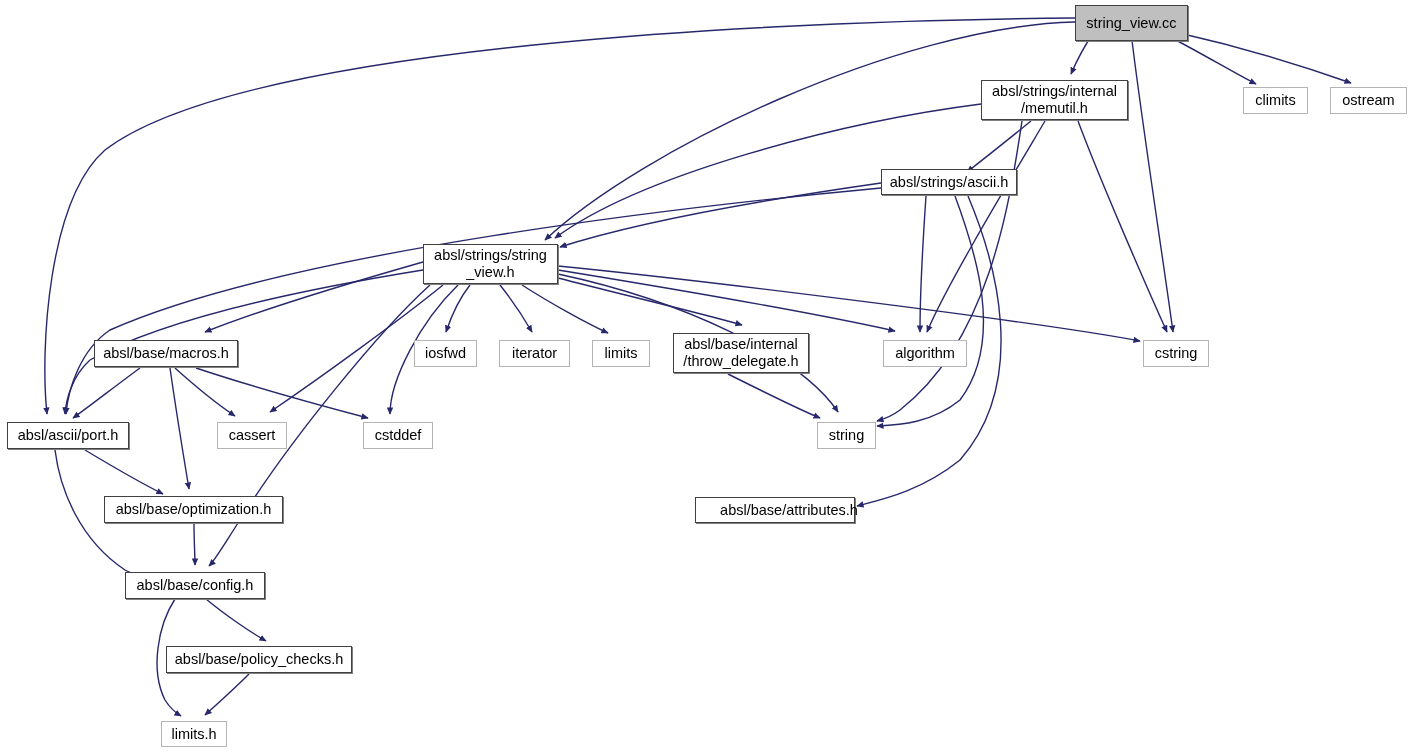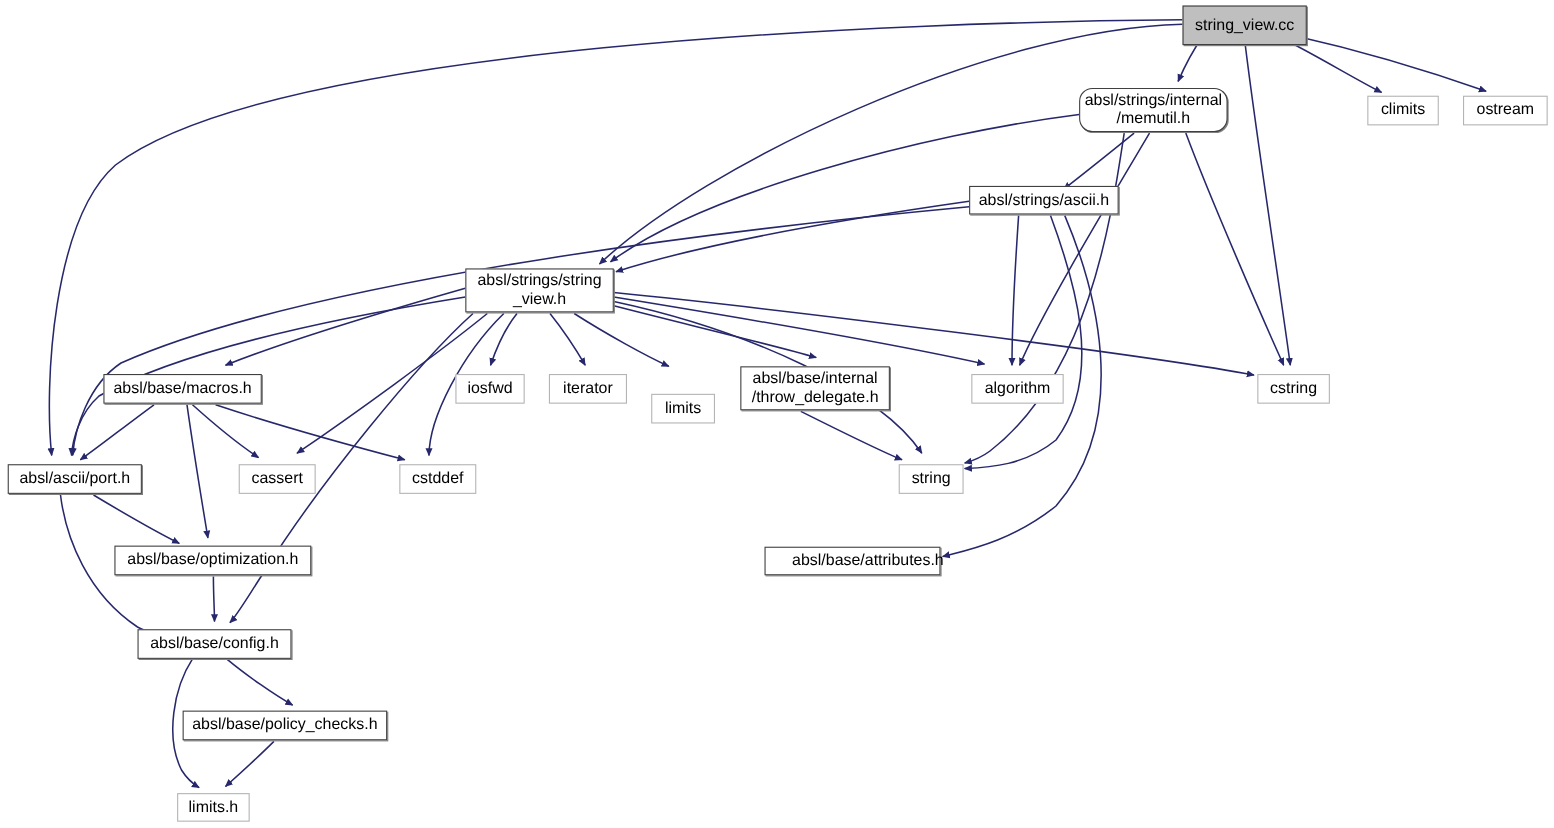--- a/index.html
+++ b/index.html
@@ -98,31 +98,31 @@
         <path d="M55,450 C60,490 80,540 125,570 C132,574 140,576 146,578" fill="none" stroke="#27286b" stroke-width="1.4" marker-end="url(#arrowhead)"></path>
         <path d="M194,524 C194,540 195,556 195,565" fill="none" stroke="#27286b" stroke-width="1.4" marker-end="url(#arrowhead)"></path>
         <path d="M728,374 C760,390 800,410 820,418" fill="none" stroke="#27286b" stroke-width="1.4" marker-end="url(#arrowhead)"></path>
         <path d="M175,599 C158,625 150,670 165,700 C170,708 176,713 181,716" fill="none" stroke="#27286b" stroke-width="1.4" marker-end="url(#arrowhead)"></path>
         <path d="M206,599 C224,614 250,632 266,641" fill="none" stroke="#27286b" stroke-width="1.4" marker-end="url(#arrowhead)"></path>
         <path d="M249,674 C233,690 215,706 205,715" fill="none" stroke="#27286b" stroke-width="1.4" marker-end="url(#arrowhead)"></path>
       </g>
   </svg>
   <div id="nodes-group">
       <div class="gnode root" style="left: 1075px; top: 5px; width: 113px; height: 36px;">string_view.cc</div>
-      <div class="gnode strong" style="left: 981px; top: 80px; width: 135px; height: 40px; border-radius: 12px;">absl/strings/internal
+      <div class="gnode strong" style="left: 981px; top: 80px; width: 147px; height: 40px;">absl/strings/internal
 /memutil.h</div>
       <div class="gnode plain" style="left: 1243px; top: 87px; width: 65px; height: 27px;">climits</div>
       <div class="gnode plain" style="left: 1330px; top: 87px; width: 77px; height: 27px;">ostream</div>
       <div class="gnode strong" style="left: 881px; top: 169px; width: 136px; height: 26px;">absl/strings/ascii.h</div>
       <div class="gnode strong" style="left: 423px; top: 244px; width: 135px; height: 40px;">absl/strings/string
 _view.h</div>
       <div class="gnode strong" style="left: 94px; top: 340px; width: 144px; height: 27px;">absl/base/macros.h</div>
       <div class="gnode plain" style="left: 414px; top: 340px; width: 63px; height: 27px;">iosfwd</div>
       <div class="gnode plain" style="left: 499px; top: 340px; width: 71px; height: 27px;">iterator</div>
-      <div class="gnode plain" style="left: 592px; top: 340px; width: 58px; height: 27px; margin-top: 18px;">limits</div>
+      <div class="gnode plain" style="left: 592px; top: 340px; width: 58px; height: 27px;">limits</div>
       <div class="gnode strong" style="left: 673px; top: 333px; width: 136px; height: 40px;">absl/base/internal
 /throw_delegate.h</div>
       <div class="gnode plain" style="left: 883px; top: 340px; width: 84px; height: 27px;">algorithm</div>
       <div class="gnode plain" style="left: 1143px; top: 340px; width: 66px; height: 27px;">cstring</div>
       <div class="gnode strong" style="left: 7px; top: 422px; width: 122px; height: 27px;">absl/ascii/port.h</div>
       <div class="gnode plain" style="left: 217px; top: 422px; width: 70px; height: 27px;">cassert</div>
       <div class="gnode plain" style="left: 363px; top: 422px; width: 70px; height: 27px;">cstddef</div>
       <div class="gnode plain" style="left: 817px; top: 422px; width: 59px; height: 27px;">string</div>
       <div class="gnode strong" style="left: 104px; top: 496px; width: 179px; height: 27px;">absl/base/optimization.h</div>
       <div class="gnode strong" style="left: 695px; top: 497px; width: 160px; height: 26px; padding-left: 28px;">absl/base/attributes.h</div>

